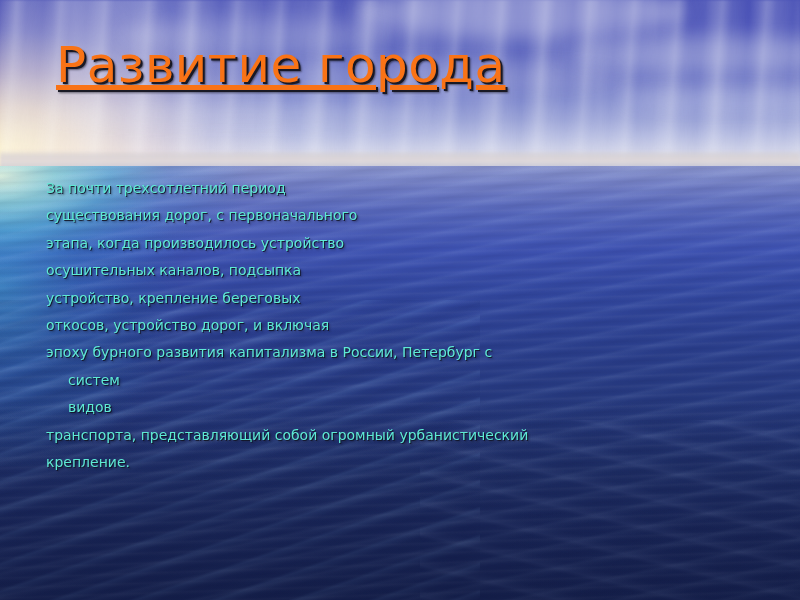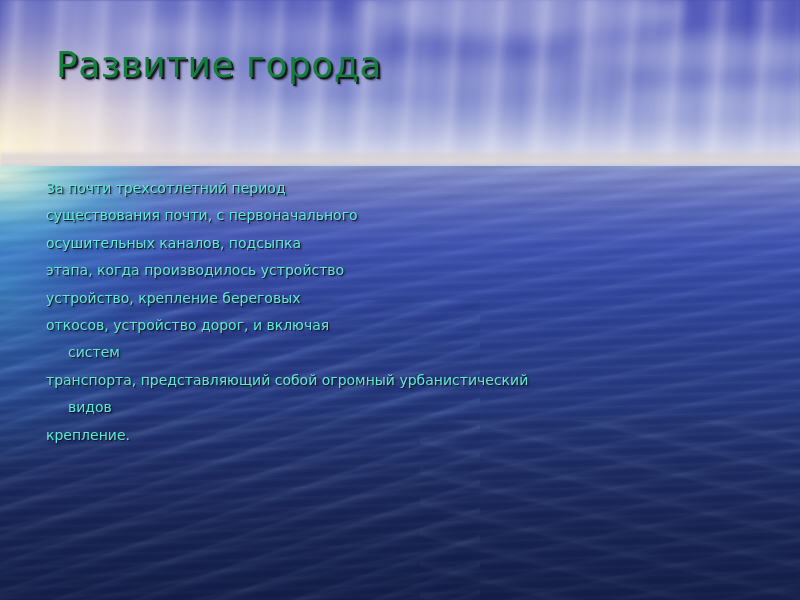--- a/index.html
+++ b/index.html
@@ -217,30 +217,31 @@
     position: absolute;
     left: 0; top: 0;
     width: 800px;
     height: 600px;
   }
 
   .slide-title {
     position: absolute;
     left: 56px;
     top: 36px;
-    font-size: 36px;
+    font-size: 50px;
     line-height: 58px;
     font-weight: normal;
-    color: #15803d;
+    color: #f97316;
     letter-spacing: 0.5px;
     white-space: nowrap;
     text-shadow:
        2px 2px 0 rgba(20,20,30,0.92),
        3px 3px 2px rgba(20,20,30,0.55);
     margin: 0;
+    text-decoration: underline;
   }
 
   .body-block {
     position: absolute;
     left: 46px;
     top: 175px;
     width: 710px;
   }
 
   .body-line {
@@ -279,25 +280,26 @@
   <div class="bg-ripples-right"></div>
   <div class="bg-sea-shade"></div>
 
   <div class="content">
 
     <h1 class="slide-title">Развитие города</h1>
 
     <div class="body-block">
 
     <div class="body-line">За почти трехсотлетний период</div>
-        <div class="body-line">существования почти, с первоначального</div>
+        <div class="body-line">существования дорог, с первоначального</div>
+        <div class="body-line">этапа, когда производилось устройство</div>
         <div class="body-line">осушительных каналов, подсыпка</div>
-        <div class="body-line">этапа, когда производилось устройство</div>
         <div class="body-line">устройство, крепление береговых</div>
         <div class="body-line">откосов, устройство дорог, и включая</div>
+        <div class="body-line">эпоху бурного развития капитализма в России, Петербург с</div>
         <div class="body-line indented">систем</div>
+        <div class="body-line indented">видов</div>
         <div class="body-line">транспорта, представляющий собой огромный урбанистический</div>
-        <div class="body-line indented">видов</div>
         <div class="body-line">крепление.</div>
       </div>
 
   </div>
 </div>
 
 </body></html>

